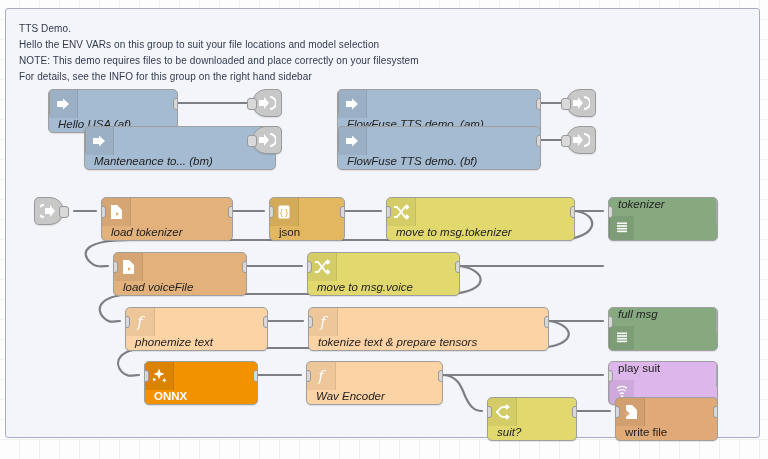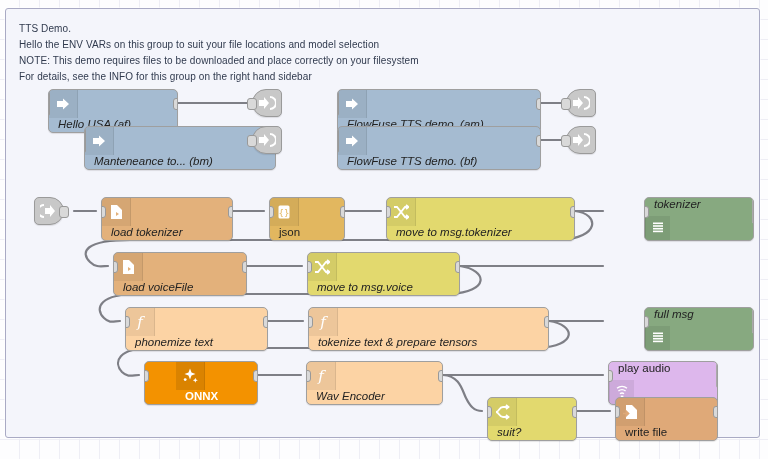--- a/index.html
+++ b/index.html
@@ -61,22 +61,22 @@
   .node.noitalic .lbl{font-style:normal;}
   .node .lbl.right{text-align:right;padding-right:6px;}
   
   .n-inject{background:#a5bbd1;}
   .n-file-in{background:#e3b17b;}
   .n-file-out{background:#dfa978;}
   .n-json{background:#e2b75f;}
   .n-change{background:#e2d96e;}
   .n-switch{background:#e2d96e;}
   .n-func{background:#fcd3a4;}
-  .n-onnx{background:#f39200;padding-left:31px;}
-  .n-debug{background:#87a980;margin-left:36px;}
+  .n-onnx{background:#f39200;}
+  .n-debug{background:#87a980;}
   .n-audio{background:#ddb7ec;}
   
   .node .ric{
     width:24px;height:100%;flex:0 0 24px;
     display:flex;align-items:center;justify-content:center;
     background:rgba(0,0,0,.07);
     border-left:1px solid rgba(0,0,0,.08);
   }
   
   .port{
@@ -375,21 +375,21 @@
       <svg class="gi" width="14" height="16" viewBox="0 0 14 16">
           <text x="7" y="13" font-size="15" font-family="DejaVu Serif, serif" font-style="italic" text-anchor="middle" fill="#fff">f</text>
         </svg>
     </div>
     <div class="lbl">Wav Encoder</div>
     <div class="port out"></div>
   </div>
 
   <div class="node n-audio" style="left:608px;top:361px;width:110px;">
     <div class="port in"></div>
-    <div class="lbl right" style="font-style:normal">play audio</div>
+    <div class="lbl right" style="font-style:normal">play suit</div>
     <div class="ric">
       <svg class="gi" width="14" height="16" viewBox="0 0 14 16" fill="none" stroke="#fff" stroke-width="1.4">
         <path d="M2 4.2A8 8 0 0112 4.2"></path>
           <path d="M3.4 7A6 6 0 0110.6 7"></path>
           <path d="M5 9.7A3.4 3.4 0 019 9.7"></path>
         <rect x="5.8" y="11.6" width="2.6" height="2.8" fill="#fff" stroke="none"></rect>
       </svg>
     </div>
     <div class="btn-right purple"></div>
   </div>

